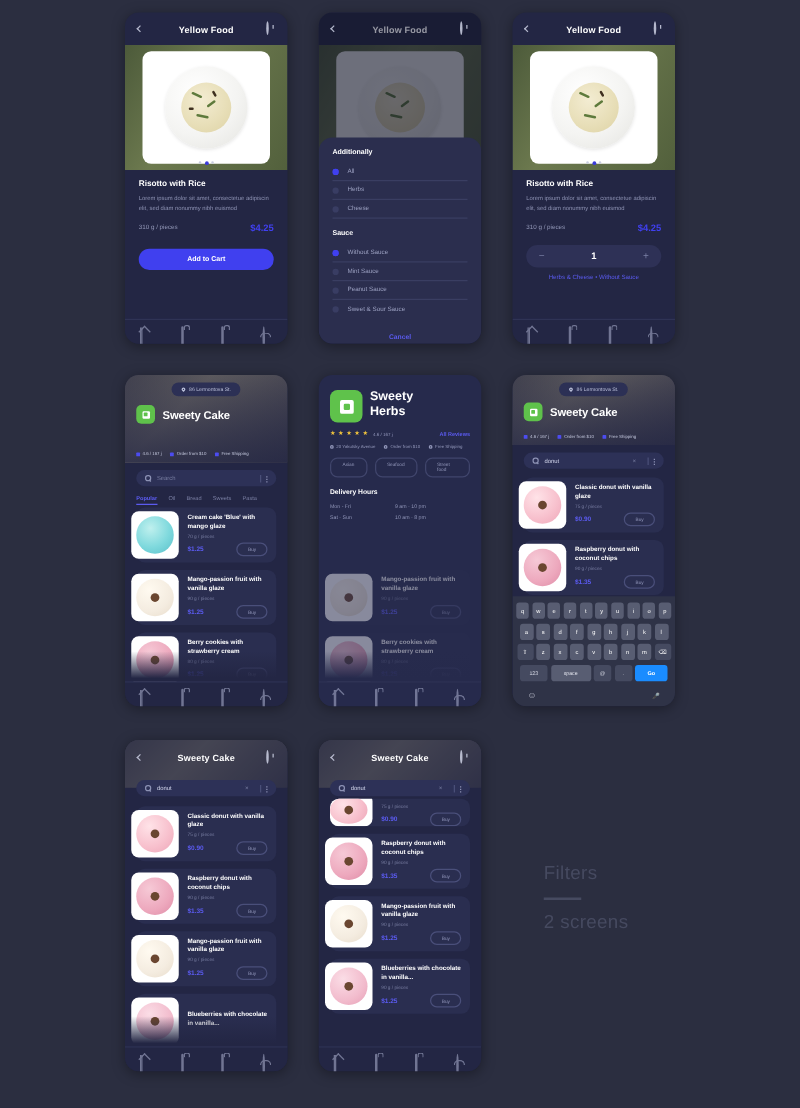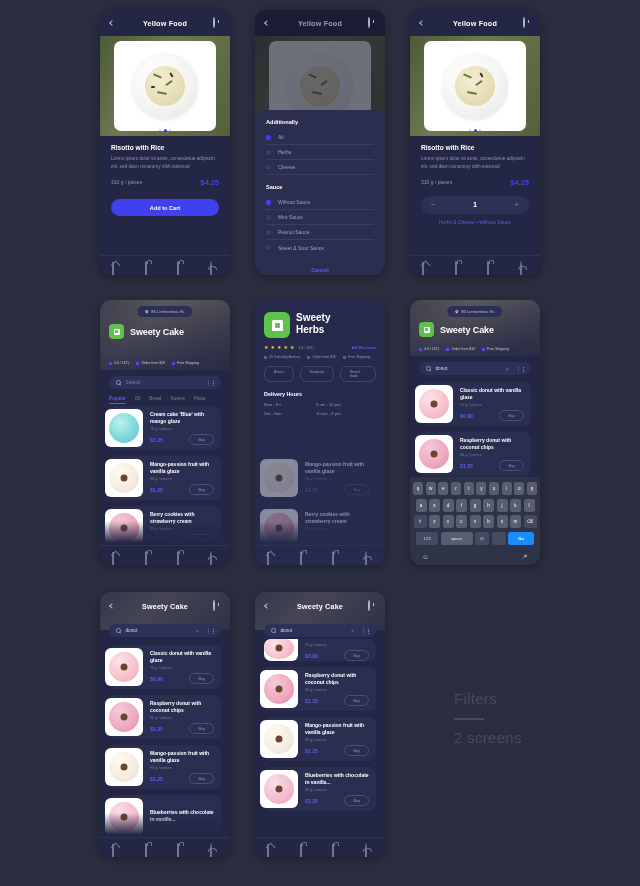--- a/index.html
+++ b/index.html
@@ -843,19 +843,19 @@
     </div>
     <div class="fade-bottom"></div>
     <div class="tabbar">
       <div class="ti"><span class="ico-home"></span></div>
       <div class="ti"><span class="ico-bag"></span></div>
       <div class="ti"><span class="ico-bag"></span></div>
       <div class="ti"><span class="ico-usr"></span></div>
     </div>
   </div>
 
-  <div class="caption" style="left:454px;top:690px;">
+  <div class="caption" style="left:435px;top:690px;">
     <div class="cap-t">Filters</div>
     <div class="cap-l"></div>
     <div class="cap-s">2 screens</div>
   </div>
 
 </div>
 
 </body></html>

